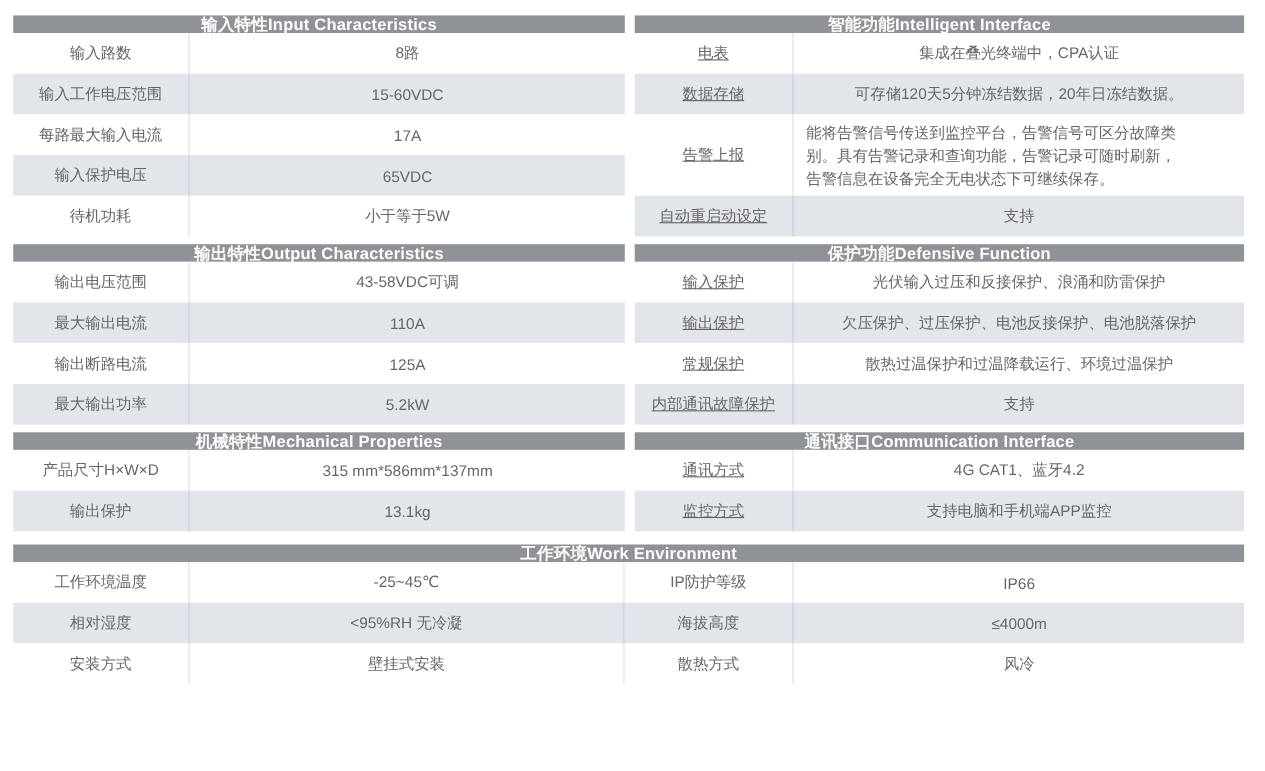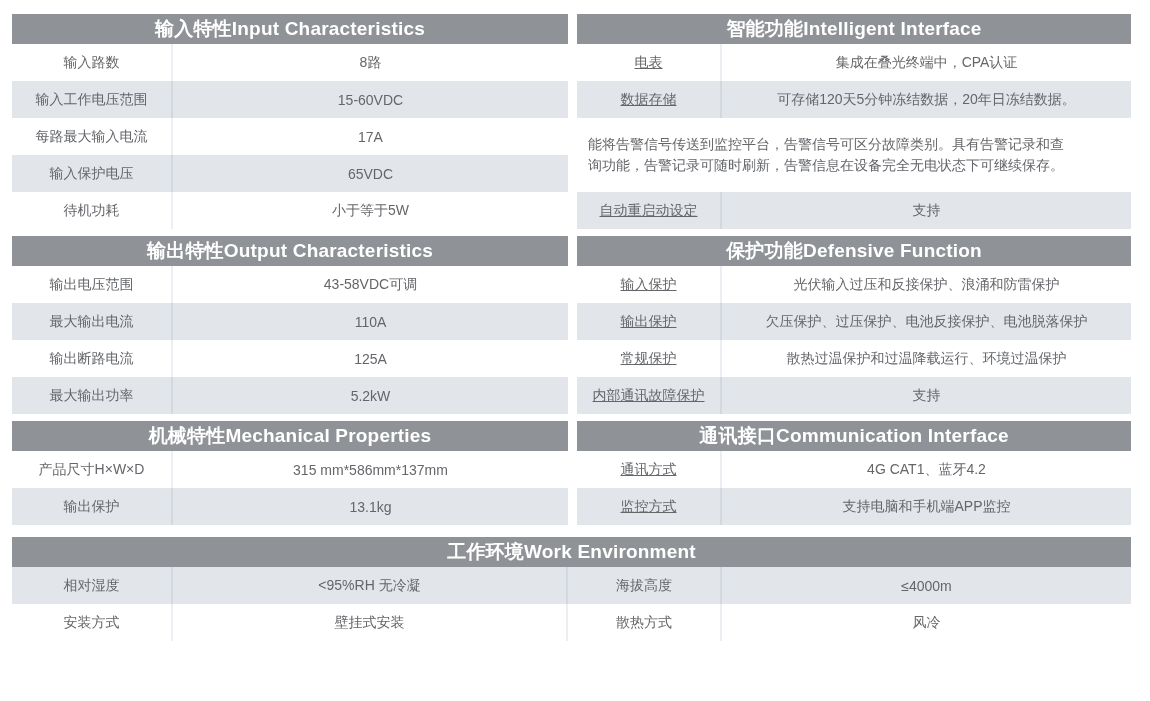--- a/index.html
+++ b/index.html
@@ -3,21 +3,21 @@
 <meta charset="utf-8">
 <style>
   html,body{margin:0;padding:0;background:#ffffff;}
   body{font-family:"Liberation Sans","DejaVu Sans",sans-serif;}
   .page{position:relative;width:1150px;height:701px;background:#ffffff;box-sizing:border-box;padding:14px 19px 0 12px;overflow:hidden;}
   .cols{display:flex;gap:9px;}
   .col{display:flex;flex-direction:column;gap:7px;}
   .col-left{width:556px;flex:0 0 556px;}
   .col-right{width:554px;flex:0 0 554px;}
   .spec-table{width:100%;}
-  .thead{height:30px;background:#8f9297;color:#ffffff;font-size:19px;font-weight:bold;
+  .thead{height:16px;background:#8f9297;color:#ffffff;font-size:15px;font-weight:bold;
          display:flex;align-items:center;justify-content:center;letter-spacing:0.2px;}
   .row{display:flex;height:37px;background:#ffffff;color:#64666a;font-size:14px;}
   .row.stripe{background:#e2e6ea;}
   .row.tall{height:74px;}
   .cell{display:flex;align-items:center;justify-content:center;text-align:center;box-sizing:border-box;}
   .cell.label{flex:0 0 161px;border-right:2px solid rgba(110,135,165,0.14);}
   .col-right .cell.label{flex:0 0 145px;text-decoration:underline;}
   .cell.value{flex:1;padding:0 8px;}
   .row.tall .cell.value{justify-content:flex-start;text-align:left;line-height:21px;padding:0 56px 0 11px;}
   .bottom{margin-top:12px;}
@@ -98,20 +98,21 @@
         <div class="thead">智能功能Intelligent Interface</div>
         <div class="row">
           <div class="cell label">电表</div>
           <div class="cell value">集成在叠光终端中，CPA认证</div>
         </div>
         <div class="row stripe">
           <div class="cell label">数据存储</div>
           <div class="cell value">可存储120天5分钟冻结数据，20年日冻结数据。</div>
         </div>
         <div class="row tall">
+          <div class="cell label">告警上报</div>
           <div class="cell value">能将告警信号传送到监控平台，告警信号可区分故障类别。具有告警记录和查询功能，告警记录可随时刷新，告警信息在设备完全无电状态下可继续保存。</div>
         </div>
         <div class="row stripe">
           <div class="cell label">自动重启动设定</div>
           <div class="cell value">支持</div>
         </div>
       </section>
 
       <section class="spec-table">
         <div class="thead">保护功能Defensive Function</div>
@@ -143,20 +144,26 @@
           <div class="cell label">监控方式</div>
           <div class="cell value">支持电脑和手机端APP监控</div>
         </div>
       </section>
 
     </div>
   </div>
 
   <section class="spec-table bottom">
     <div class="thead">工作环境Work Environment</div>
+    <div class="row">
+      <div class="cell l1">工作环境温度</div>
+      <div class="cell v1">-25~45℃</div>
+      <div class="cell l2">IP防护等级</div>
+      <div class="cell v2">IP66</div>
+    </div>
     <div class="row stripe">
       <div class="cell l1">相对湿度</div>
       <div class="cell v1">&lt;95%RH 无冷凝</div>
       <div class="cell l2">海拔高度</div>
       <div class="cell v2">≤4000m</div>
     </div>
     <div class="row">
       <div class="cell l1">安装方式</div>
       <div class="cell v1">壁挂式安装</div>
       <div class="cell l2">散热方式</div>

